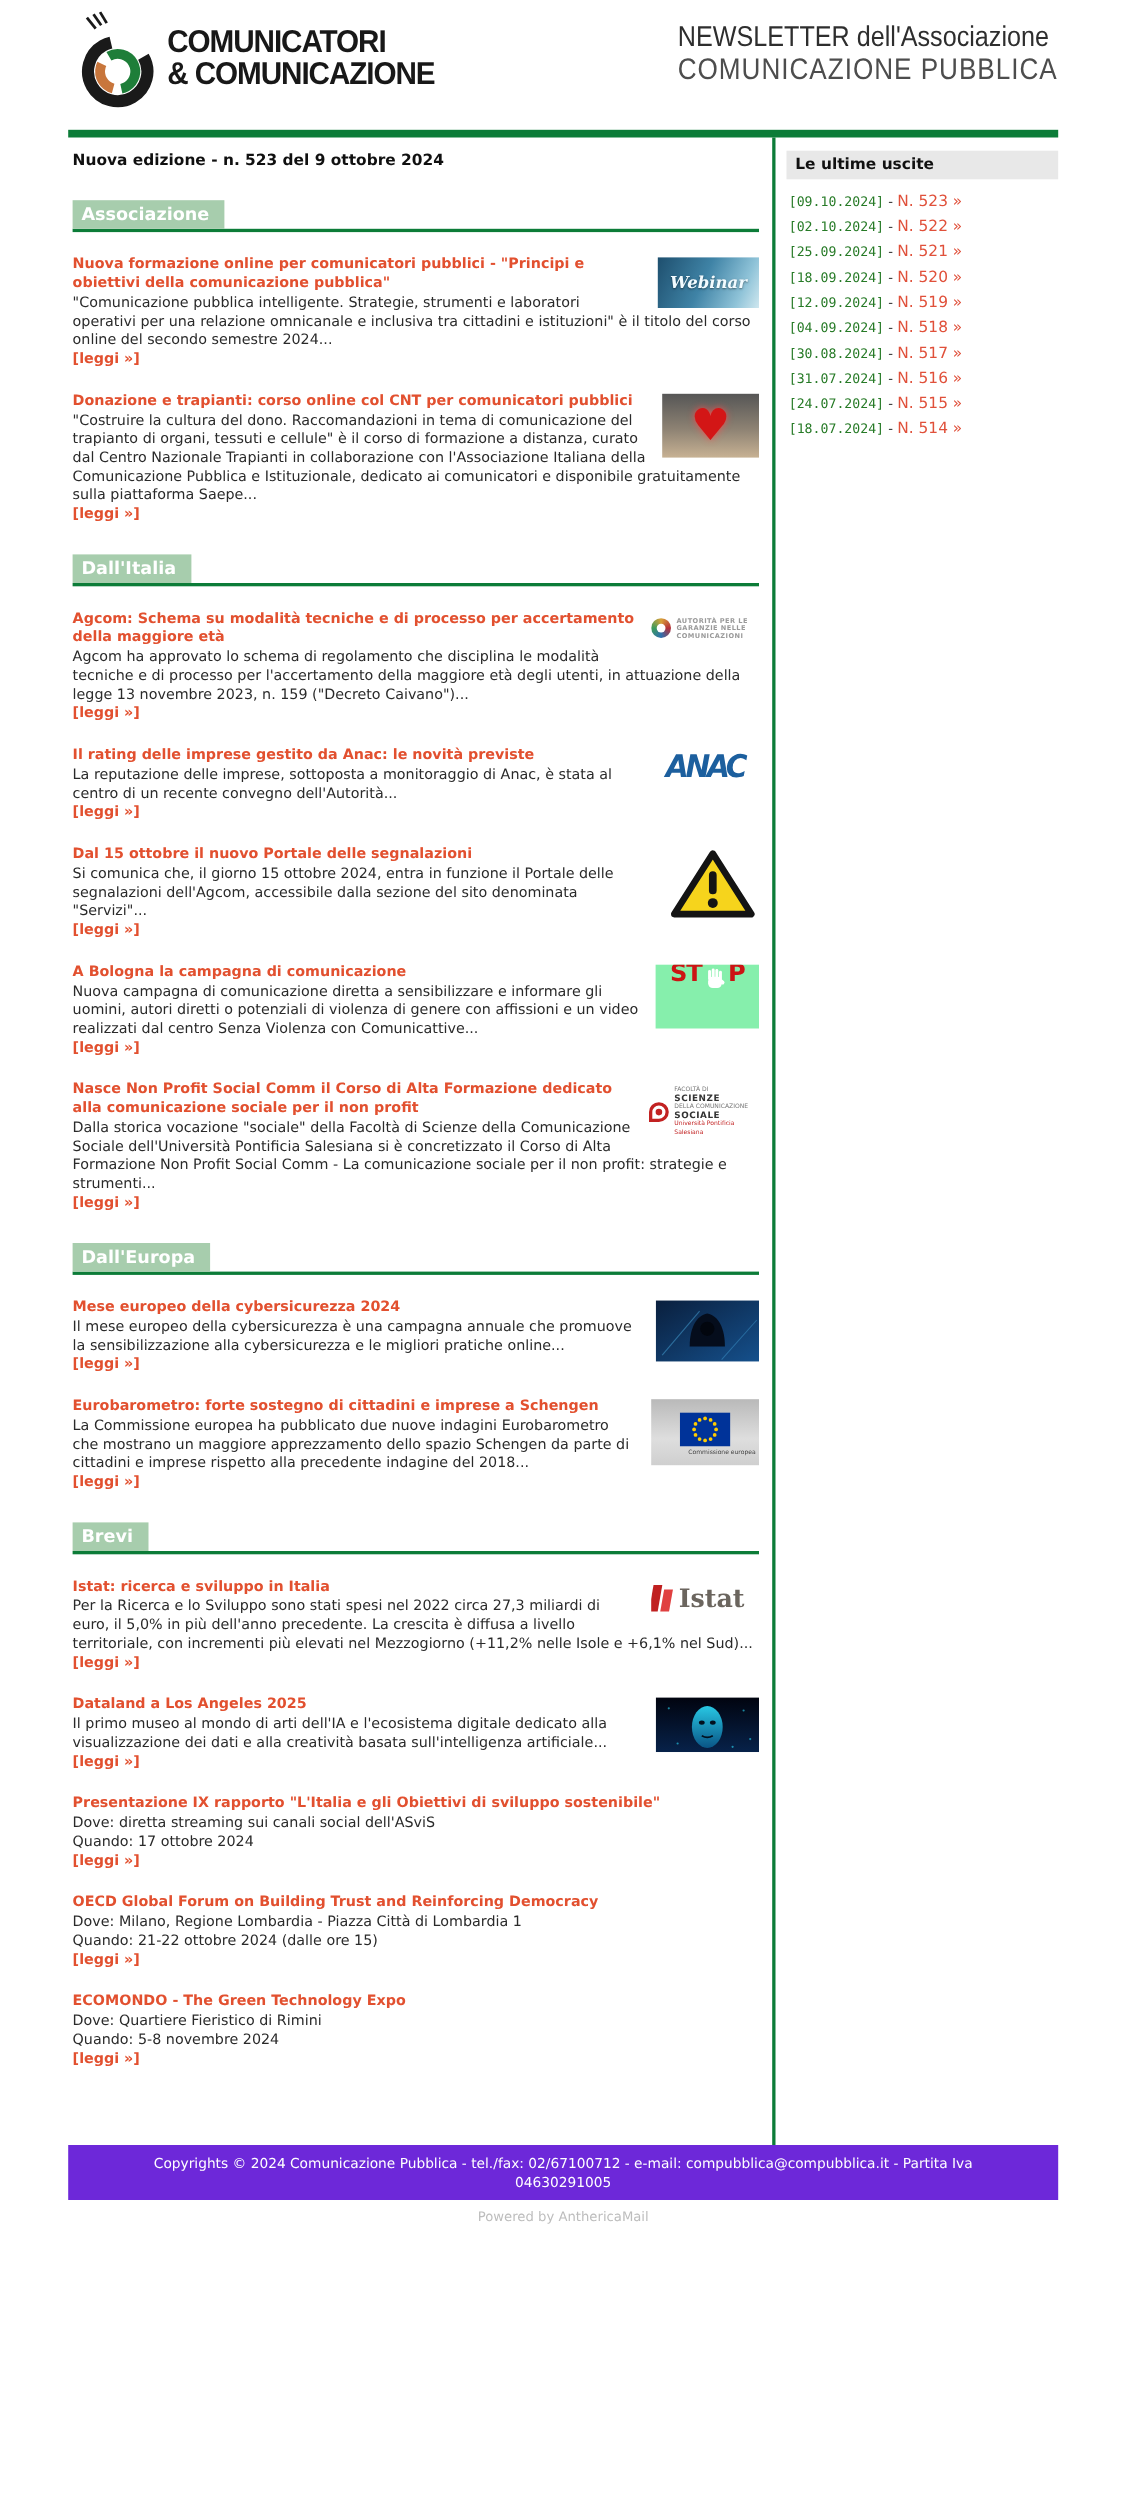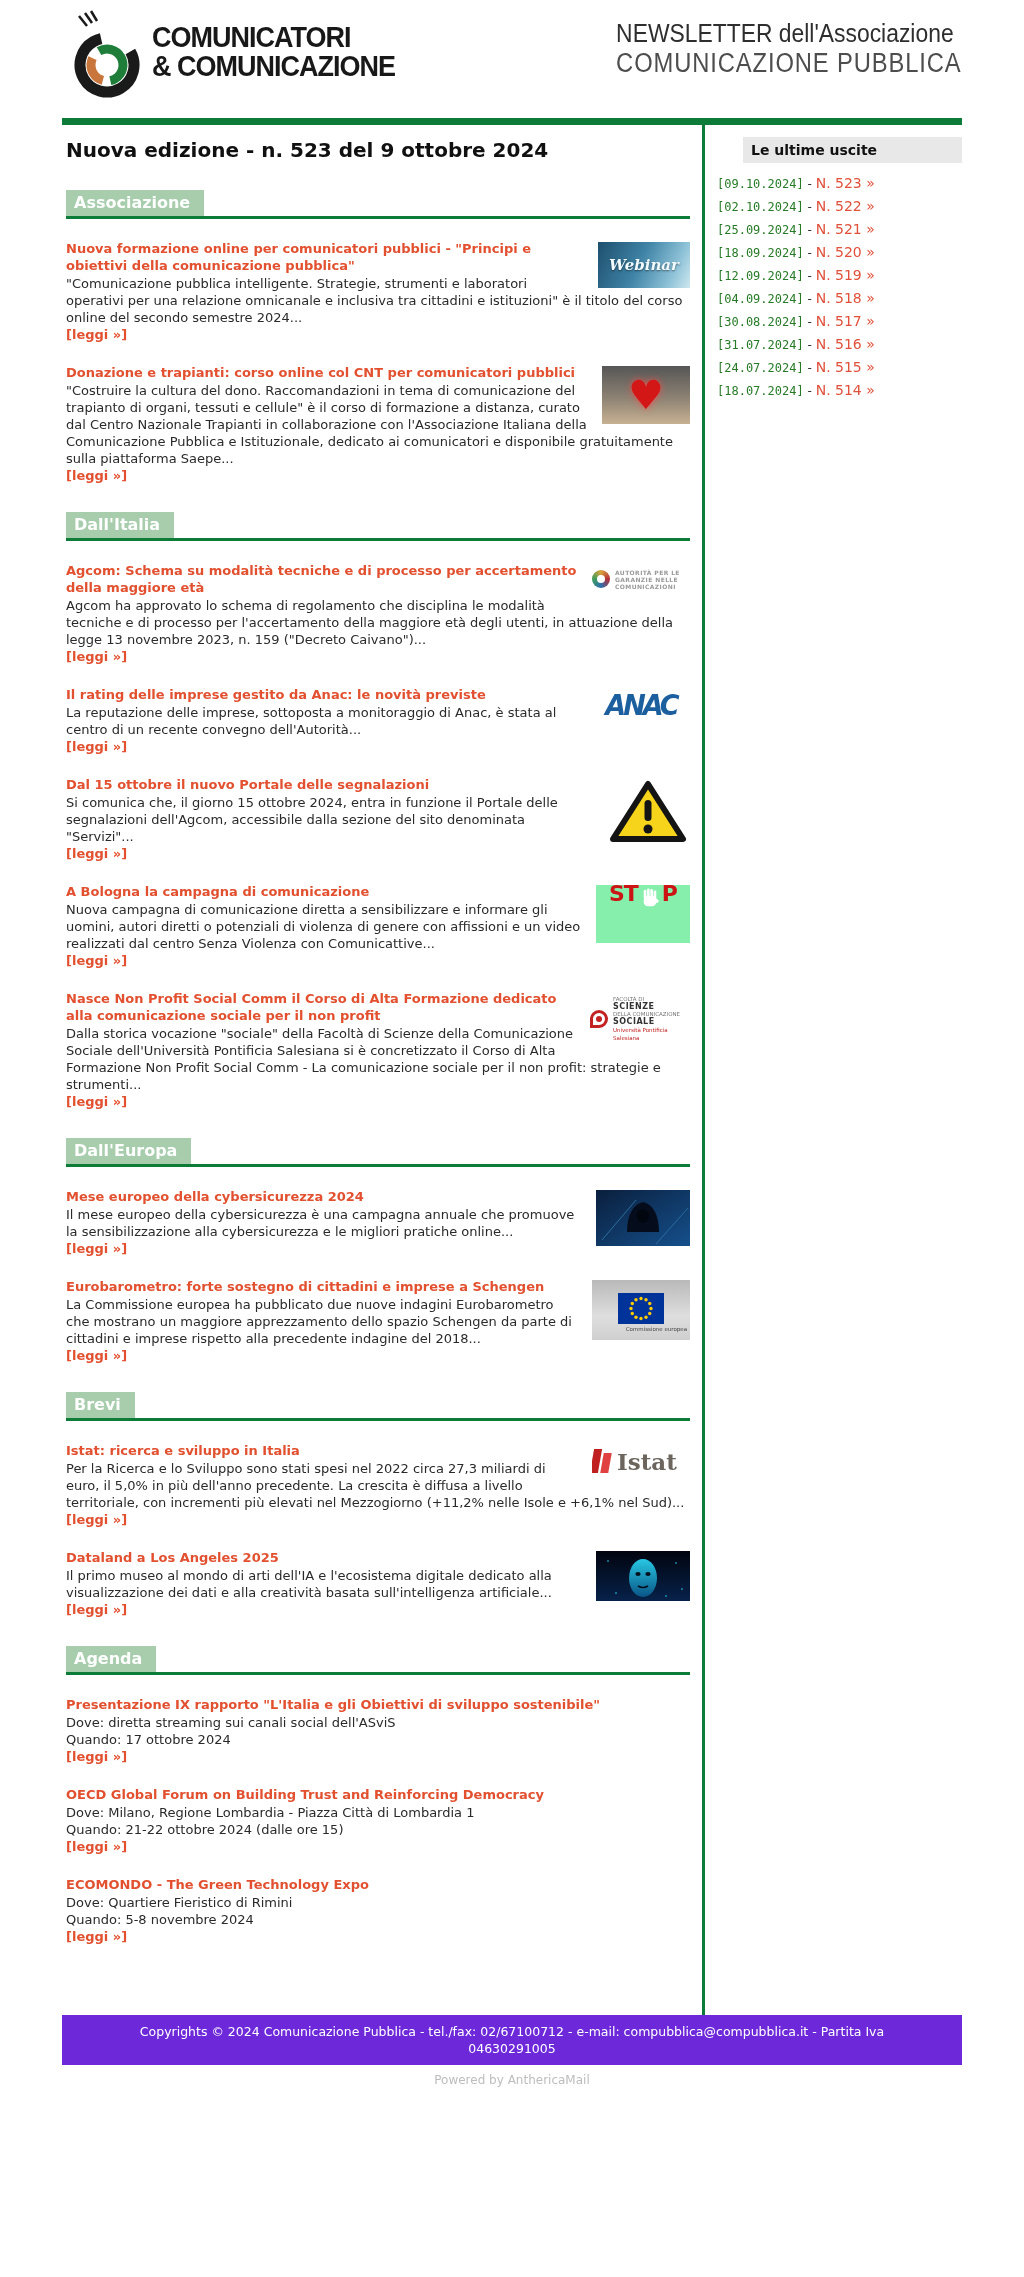--- a/index.html
+++ b/index.html
@@ -18,35 +18,35 @@
   .nl-line2{font-size:27px;line-height:30px;color:#4d4d4d;font-weight:300;letter-spacing:1px;}
 
   .green-bar{height:7px;background:#0c7c38;}
 
   
   .columns{display:flex;align-items:stretch;}
   .main{width:640px;box-sizing:border-box;padding:0 12px 70px 4px;}
   .divider{width:3px;background:#0c7c38;flex:none;}
   .sidebar{flex:1;padding-left:10px;box-sizing:border-box;}
 
-  .edition{font-weight:bold;font-size:20px;color:#101010;margin-top:13px;}
+  .edition{font-weight:bold;font-size:14px;color:#101010;margin-top:13px;}
 
   .section-head{margin-top:28px;border-bottom:3px solid #0c7c38;}
   .section-label{display:inline-block;background:#a7cdad;color:#ffffff;font-weight:bold;
                  font-size:16px;padding:3px 14px 4px 8px;}
 
   .article{margin-top:21px;font-size:13px;line-height:17px;color:#2a2a2a;}
   .article::after{content:"";display:block;clear:both;}
   .a-title{color:#e2502f;font-weight:bold;margin-bottom:1px;cursor:pointer;}
   .a-body{white-space:normal;}
   .a-link{display:inline-block;color:#e2502f;font-weight:bold;cursor:pointer;text-decoration:none;}
 
   
   .sidebar-title{background:#e8e8e8;color:#111;font-weight:bold;font-size:14px;
-                 padding:5px 8px;margin-top:12px;margin-left:28px;}
+                 padding:5px 8px;margin-top:12px;}
   .issues{list-style:none;margin:12px 0 0;padding:0 0 0 2px;}
   .issue-item{margin-bottom:7px;font-size:12px;white-space:nowrap;}
   .issue-date{font-family:"DejaVu Sans Mono",monospace;color:#267a26;font-size:12px;}
   .issue-sep{color:#333;}
   .issue-link{color:#e0503a;font-size:14px;cursor:pointer;text-decoration:none;}
 
   
   .footer{background:#6d28d9;color:#ffffff;text-align:center;font-size:12.5px;line-height:17px;
           padding:8px 70px;}
   .powered{text-align:center;color:#bdbdbd;font-size:12px;padding:8px 0 10px;}
@@ -318,23 +318,20 @@
                   <circle cx="80" cy="12" r="1"></circle>
                   <circle cx="86" cy="38" r="1"></circle>
                   <circle cx="70" cy="45" r="1"></circle>
                 </g>
               </svg></span>
           </span>
     <div class="a-title">Dataland a Los Angeles 2025</div>
     <div class="a-body">Il primo museo al mondo di arti dell'IA e l'ecosistema digitale dedicato alla visualizzazione dei dati e alla creatività basata sull'intelligenza artificiale...</div>
     <a class="a-link">[leggi »]</a>
   </div>
-        <div class="section-head">
-    <span class="section-label">Agenda</span>
-  </div>
         <div class="article">
     
     <div class="a-title">Presentazione IX rapporto "L'Italia e gli Obiettivi di sviluppo sostenibile"</div>
     <div class="a-body">
             <div>Dove: diretta streaming sui canali social dell'ASviS</div>
             <div>Quando: 17 ottobre 2024</div>
           </div>
     <a class="a-link">[leggi »]</a>
   </div>
         <div class="article">

